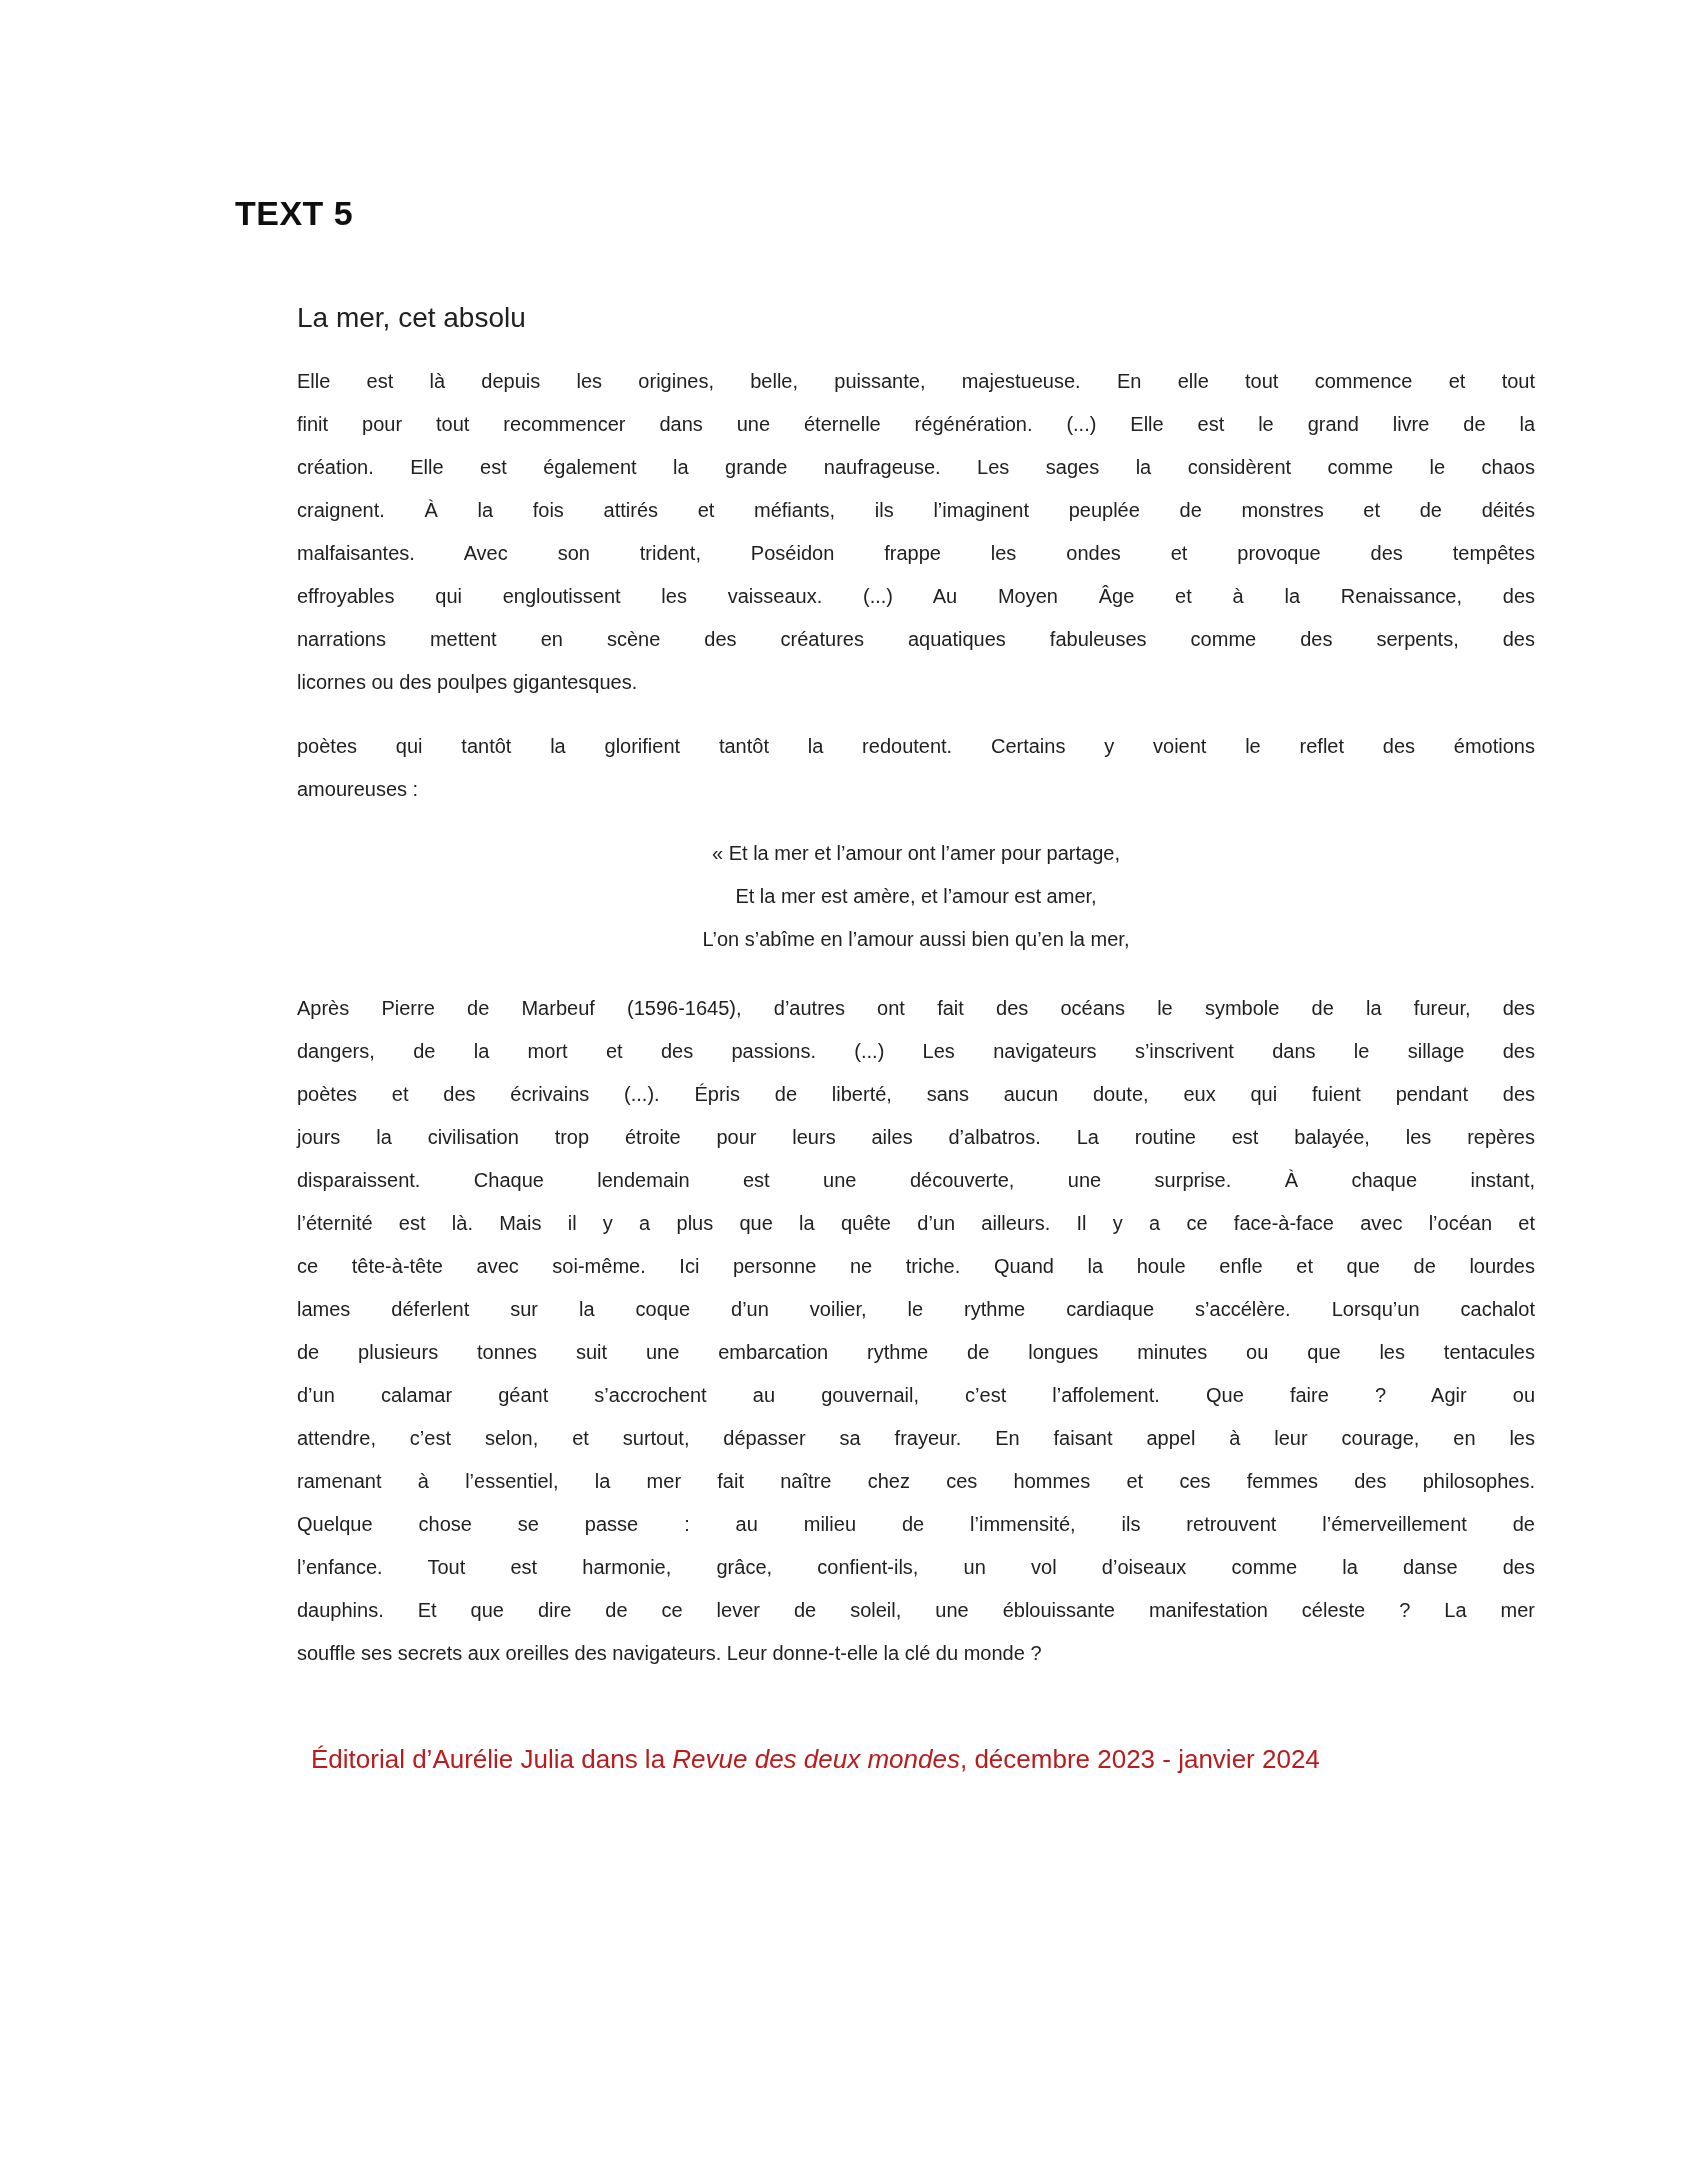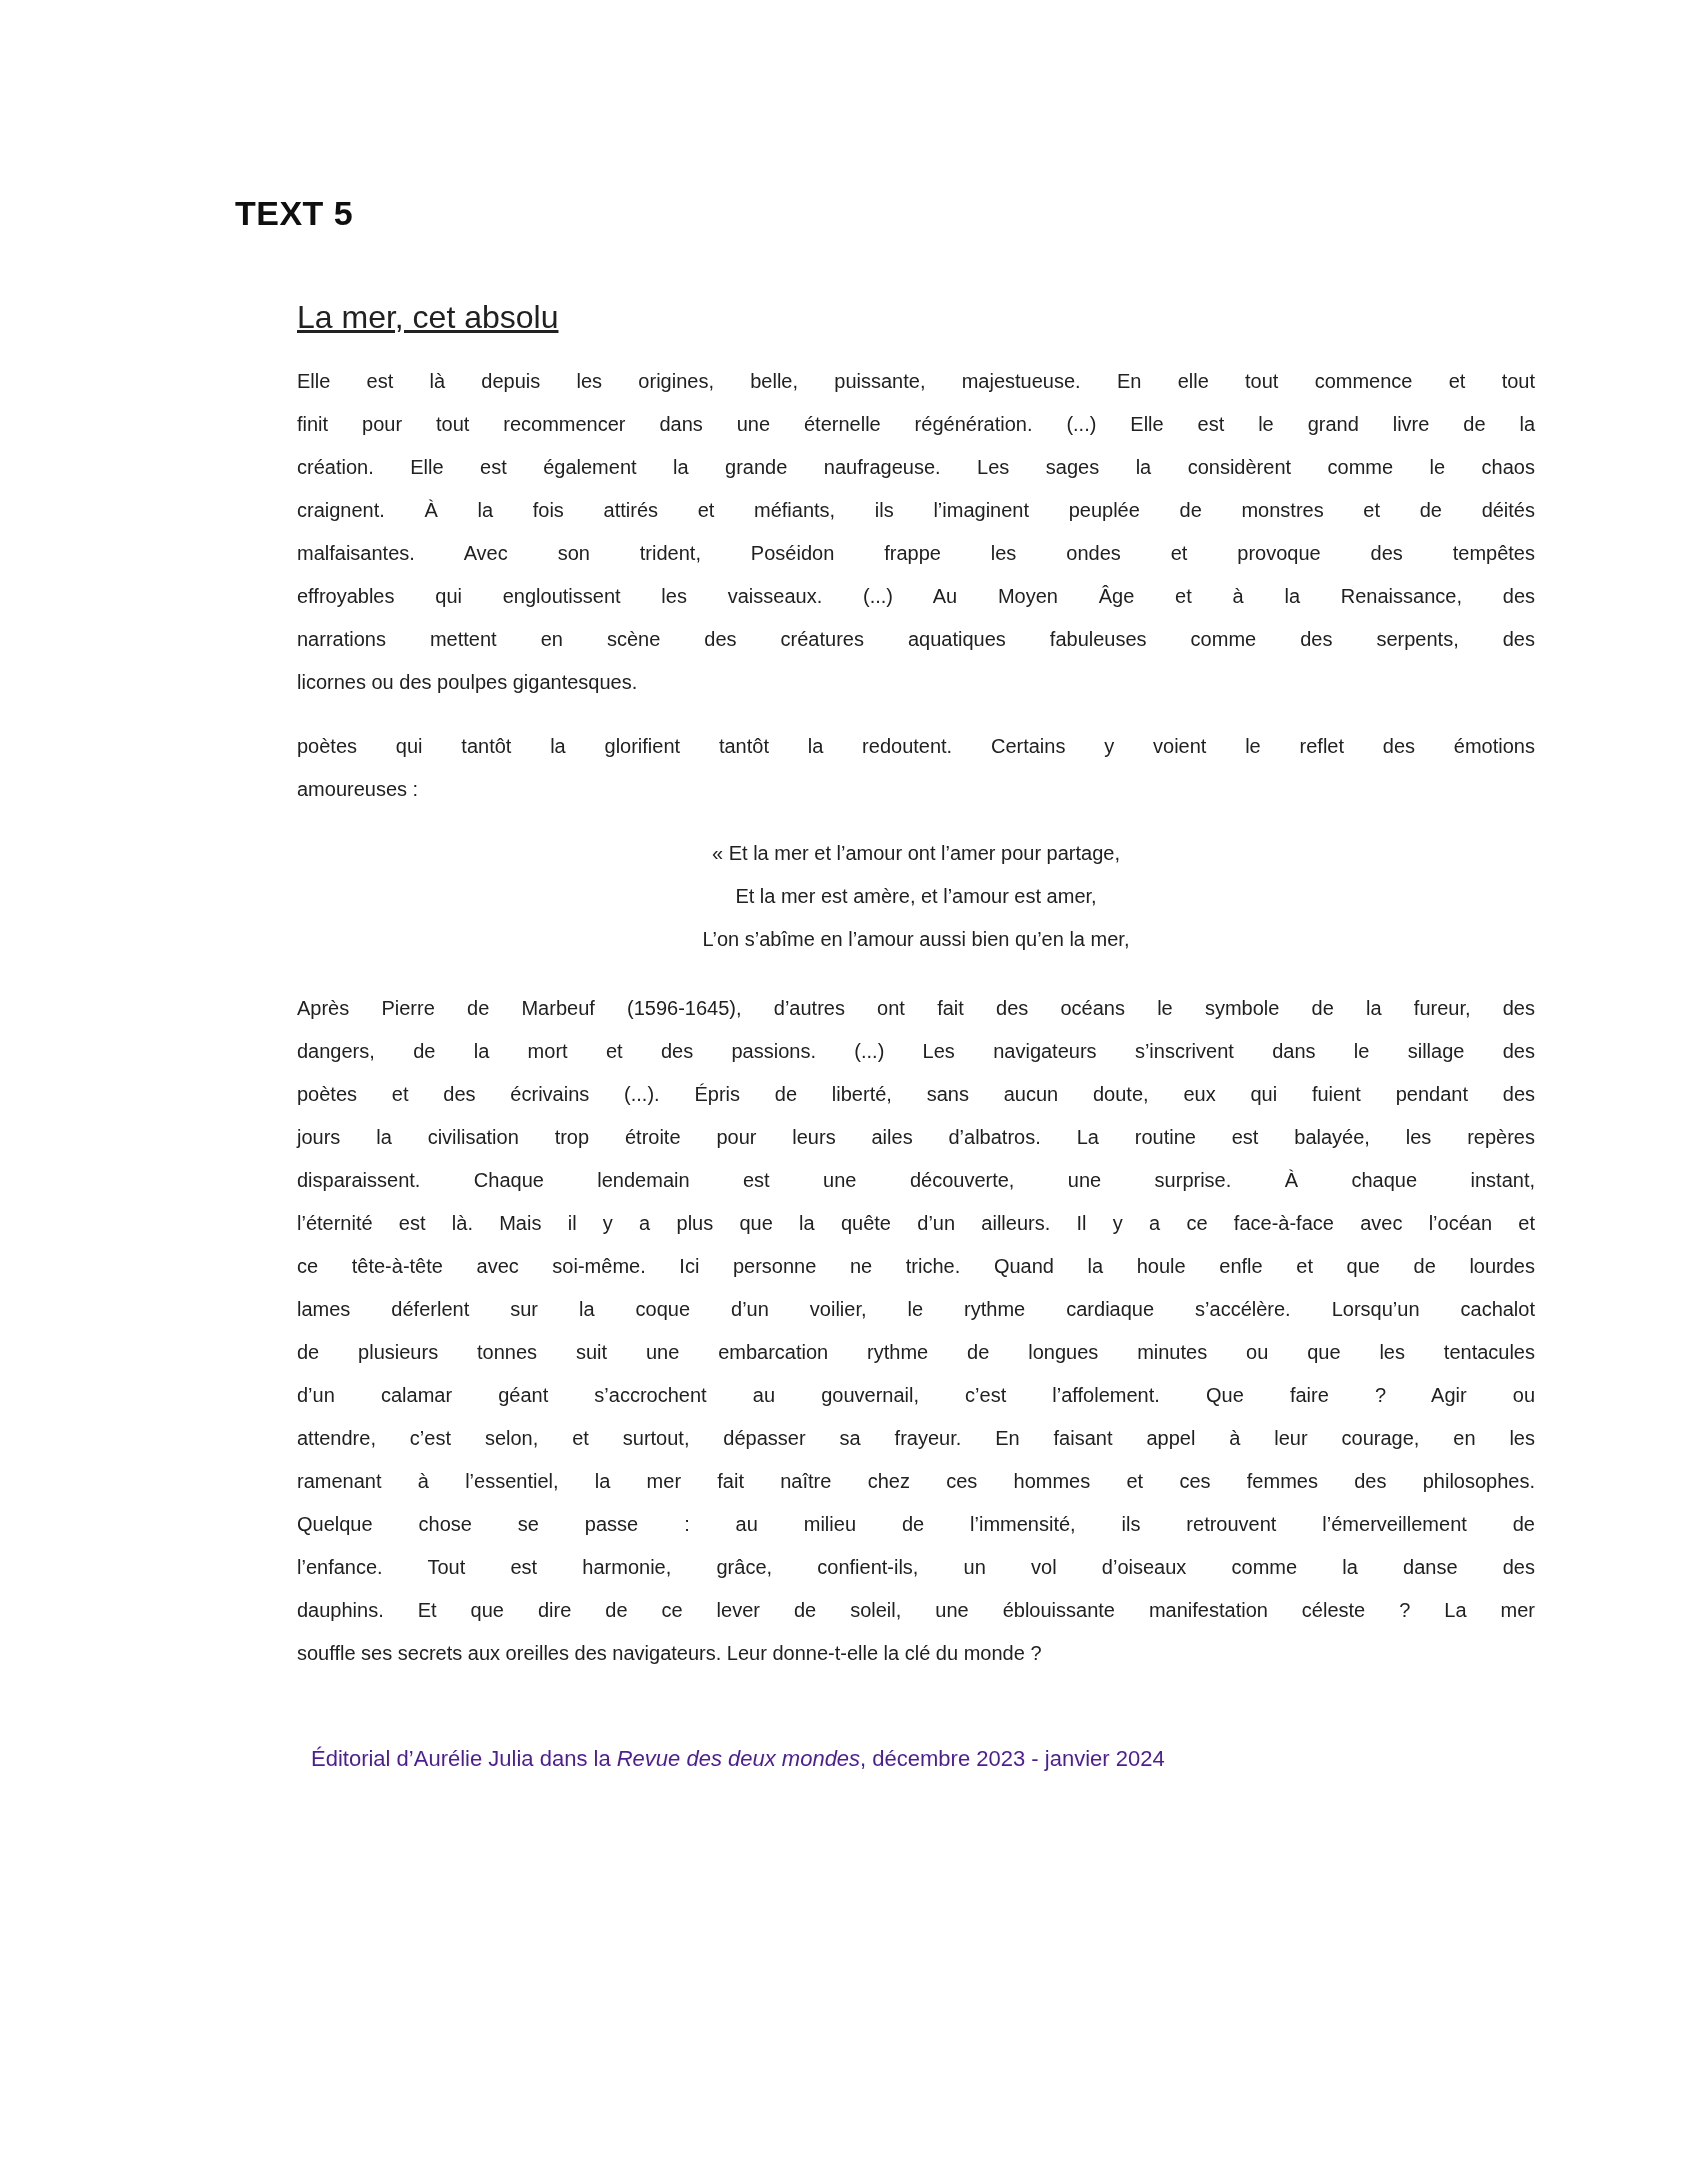--- a/index.html
+++ b/index.html
@@ -25,45 +25,44 @@
   }
   .content {
     position: absolute;
     left: 253px;
     top: 0;
     width: 1238px;
     padding-top: 296px;
   }
   .title {
     margin: 0;
-    font-size: 32px;
+    font-size: 28px;
     line-height: 43px;
     color: #212121;
-    text-decoration: underline;
   }
   .block { margin: 21px 0 0 0; }
   .block.verse { margin: 21px 0 26px 0; }
   .line {
     font-size: 20px;
     line-height: 43px;
     text-align: justify;
     text-align-last: justify;
     white-space: nowrap;
   }
   .paragraph .line.last { text-align-last: left; }
   .verse .line, .verse .line.last {
     text-align: right;
     text-align-last: center;
     white-space: normal;
   }
   .citation {
     margin: 64px 0 0 14px;
-    font-size: 22px;
+    font-size: 26px;
     line-height: 40px;
-    color: #4c1d95;
+    color: #b91c1c;
   }
   .citation em { font-style: italic; }
 </style>
 </head>
 <body>
 
 <div class="page">
   <h1 class="doc-label">TEXT 5</h1>
 
   <div class="content">

